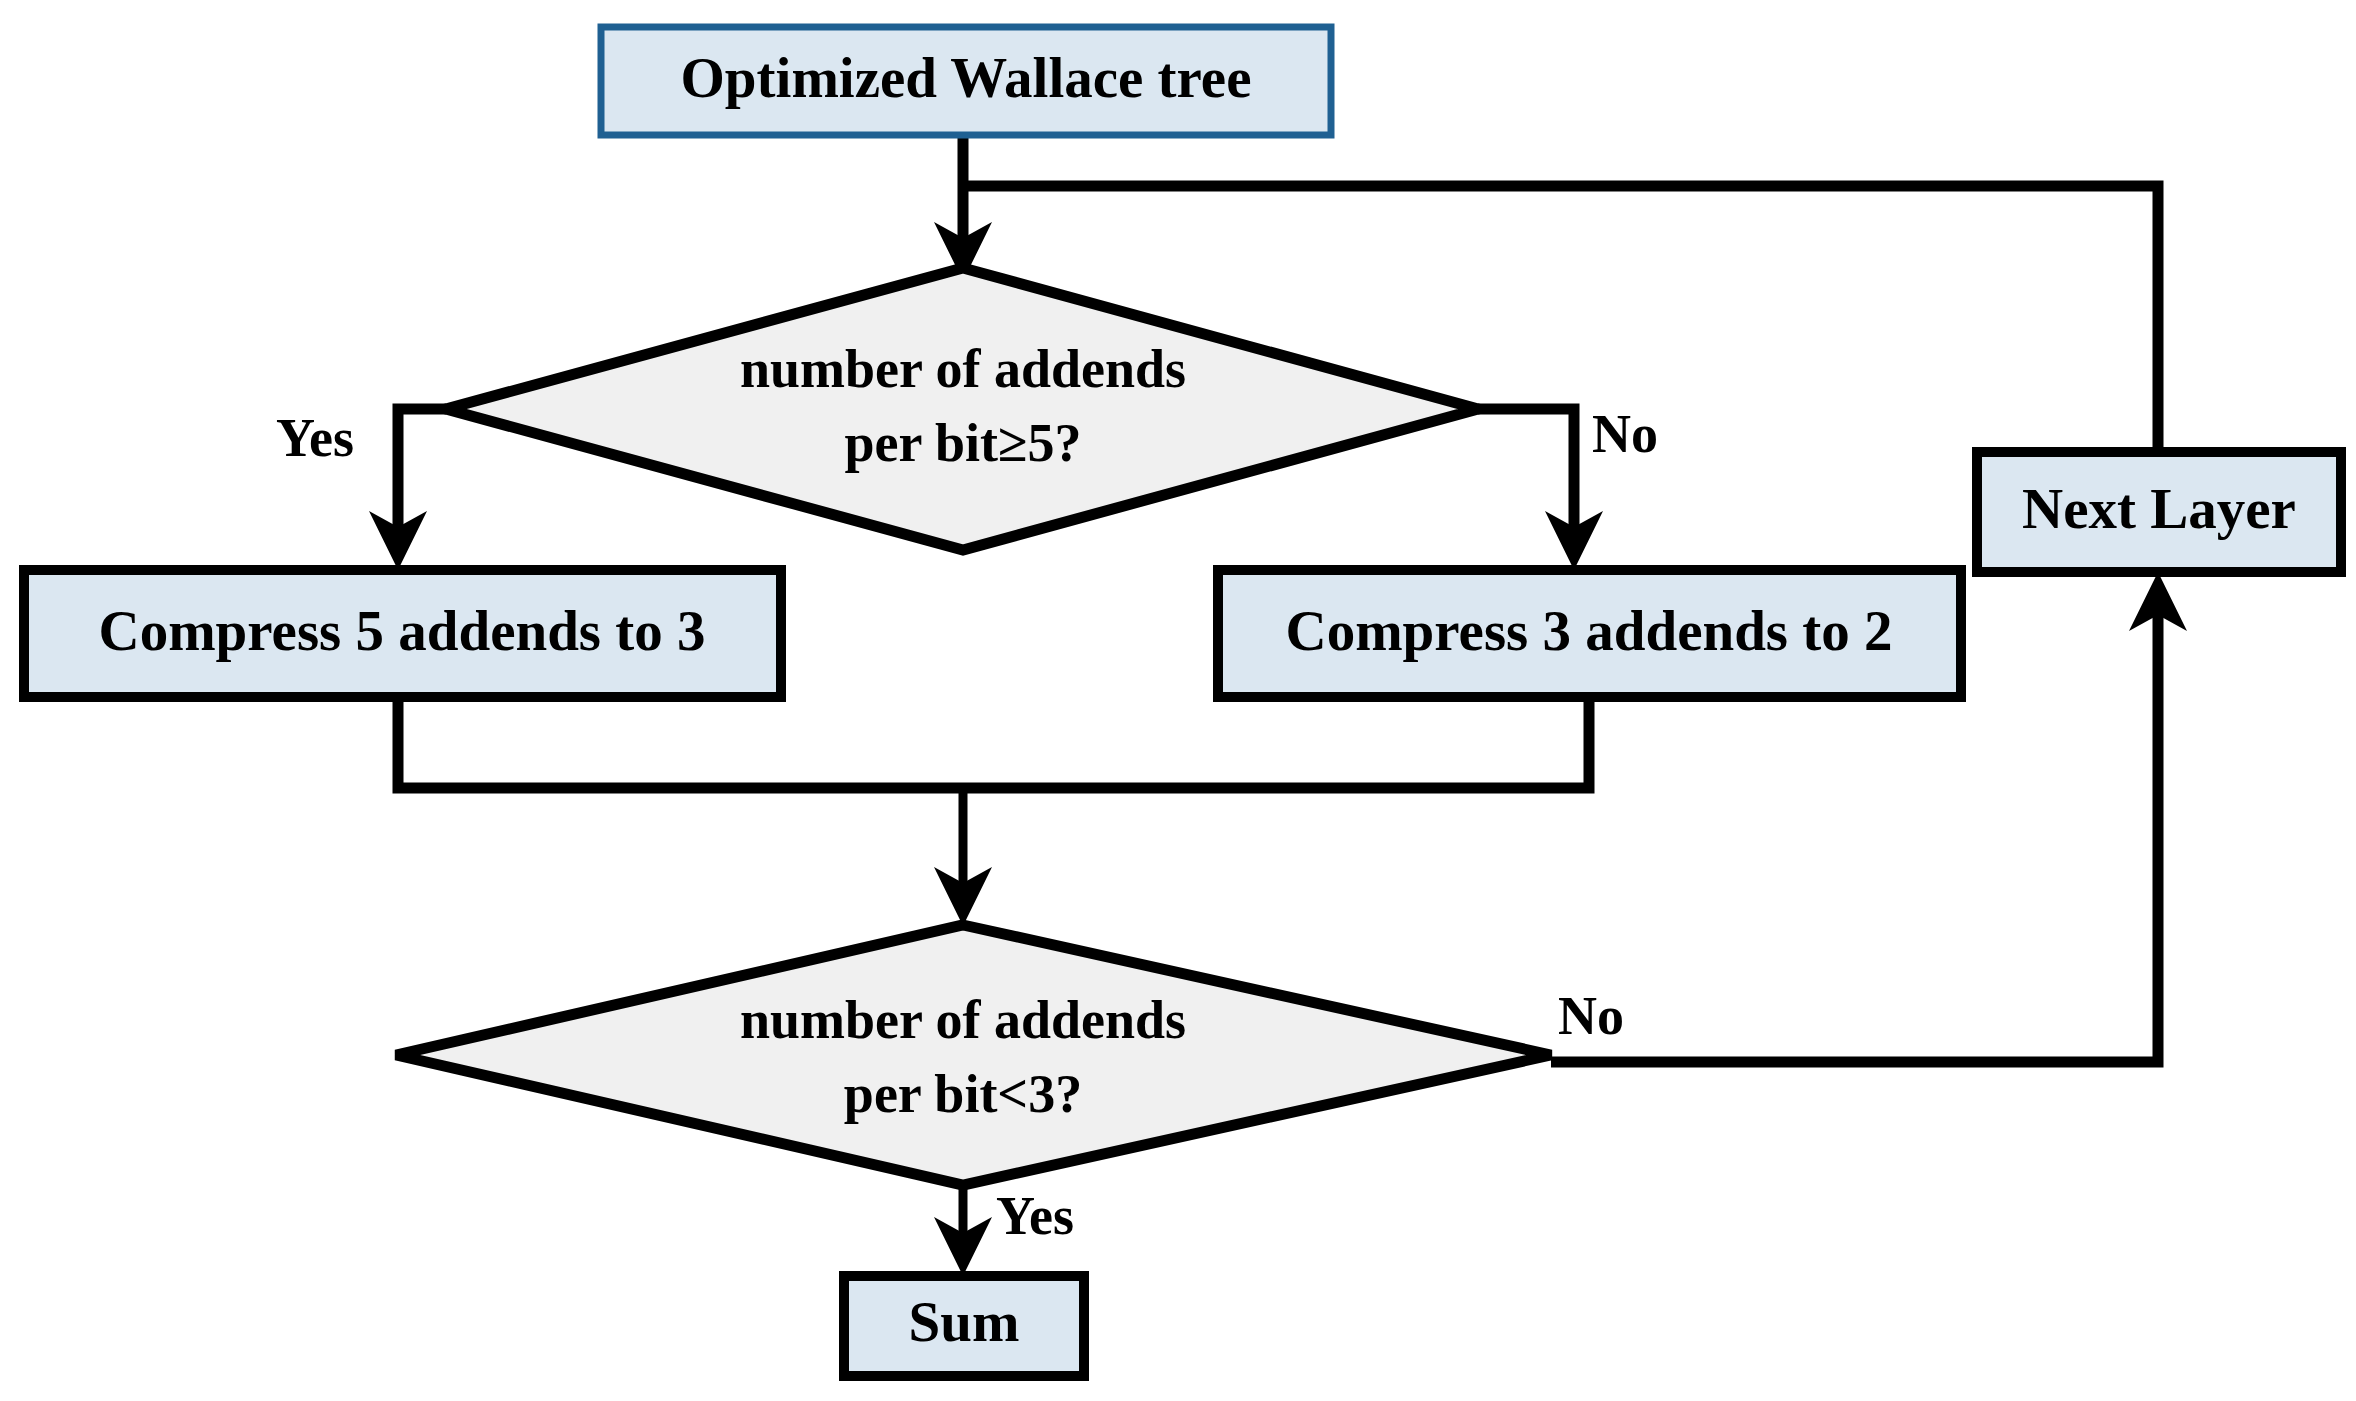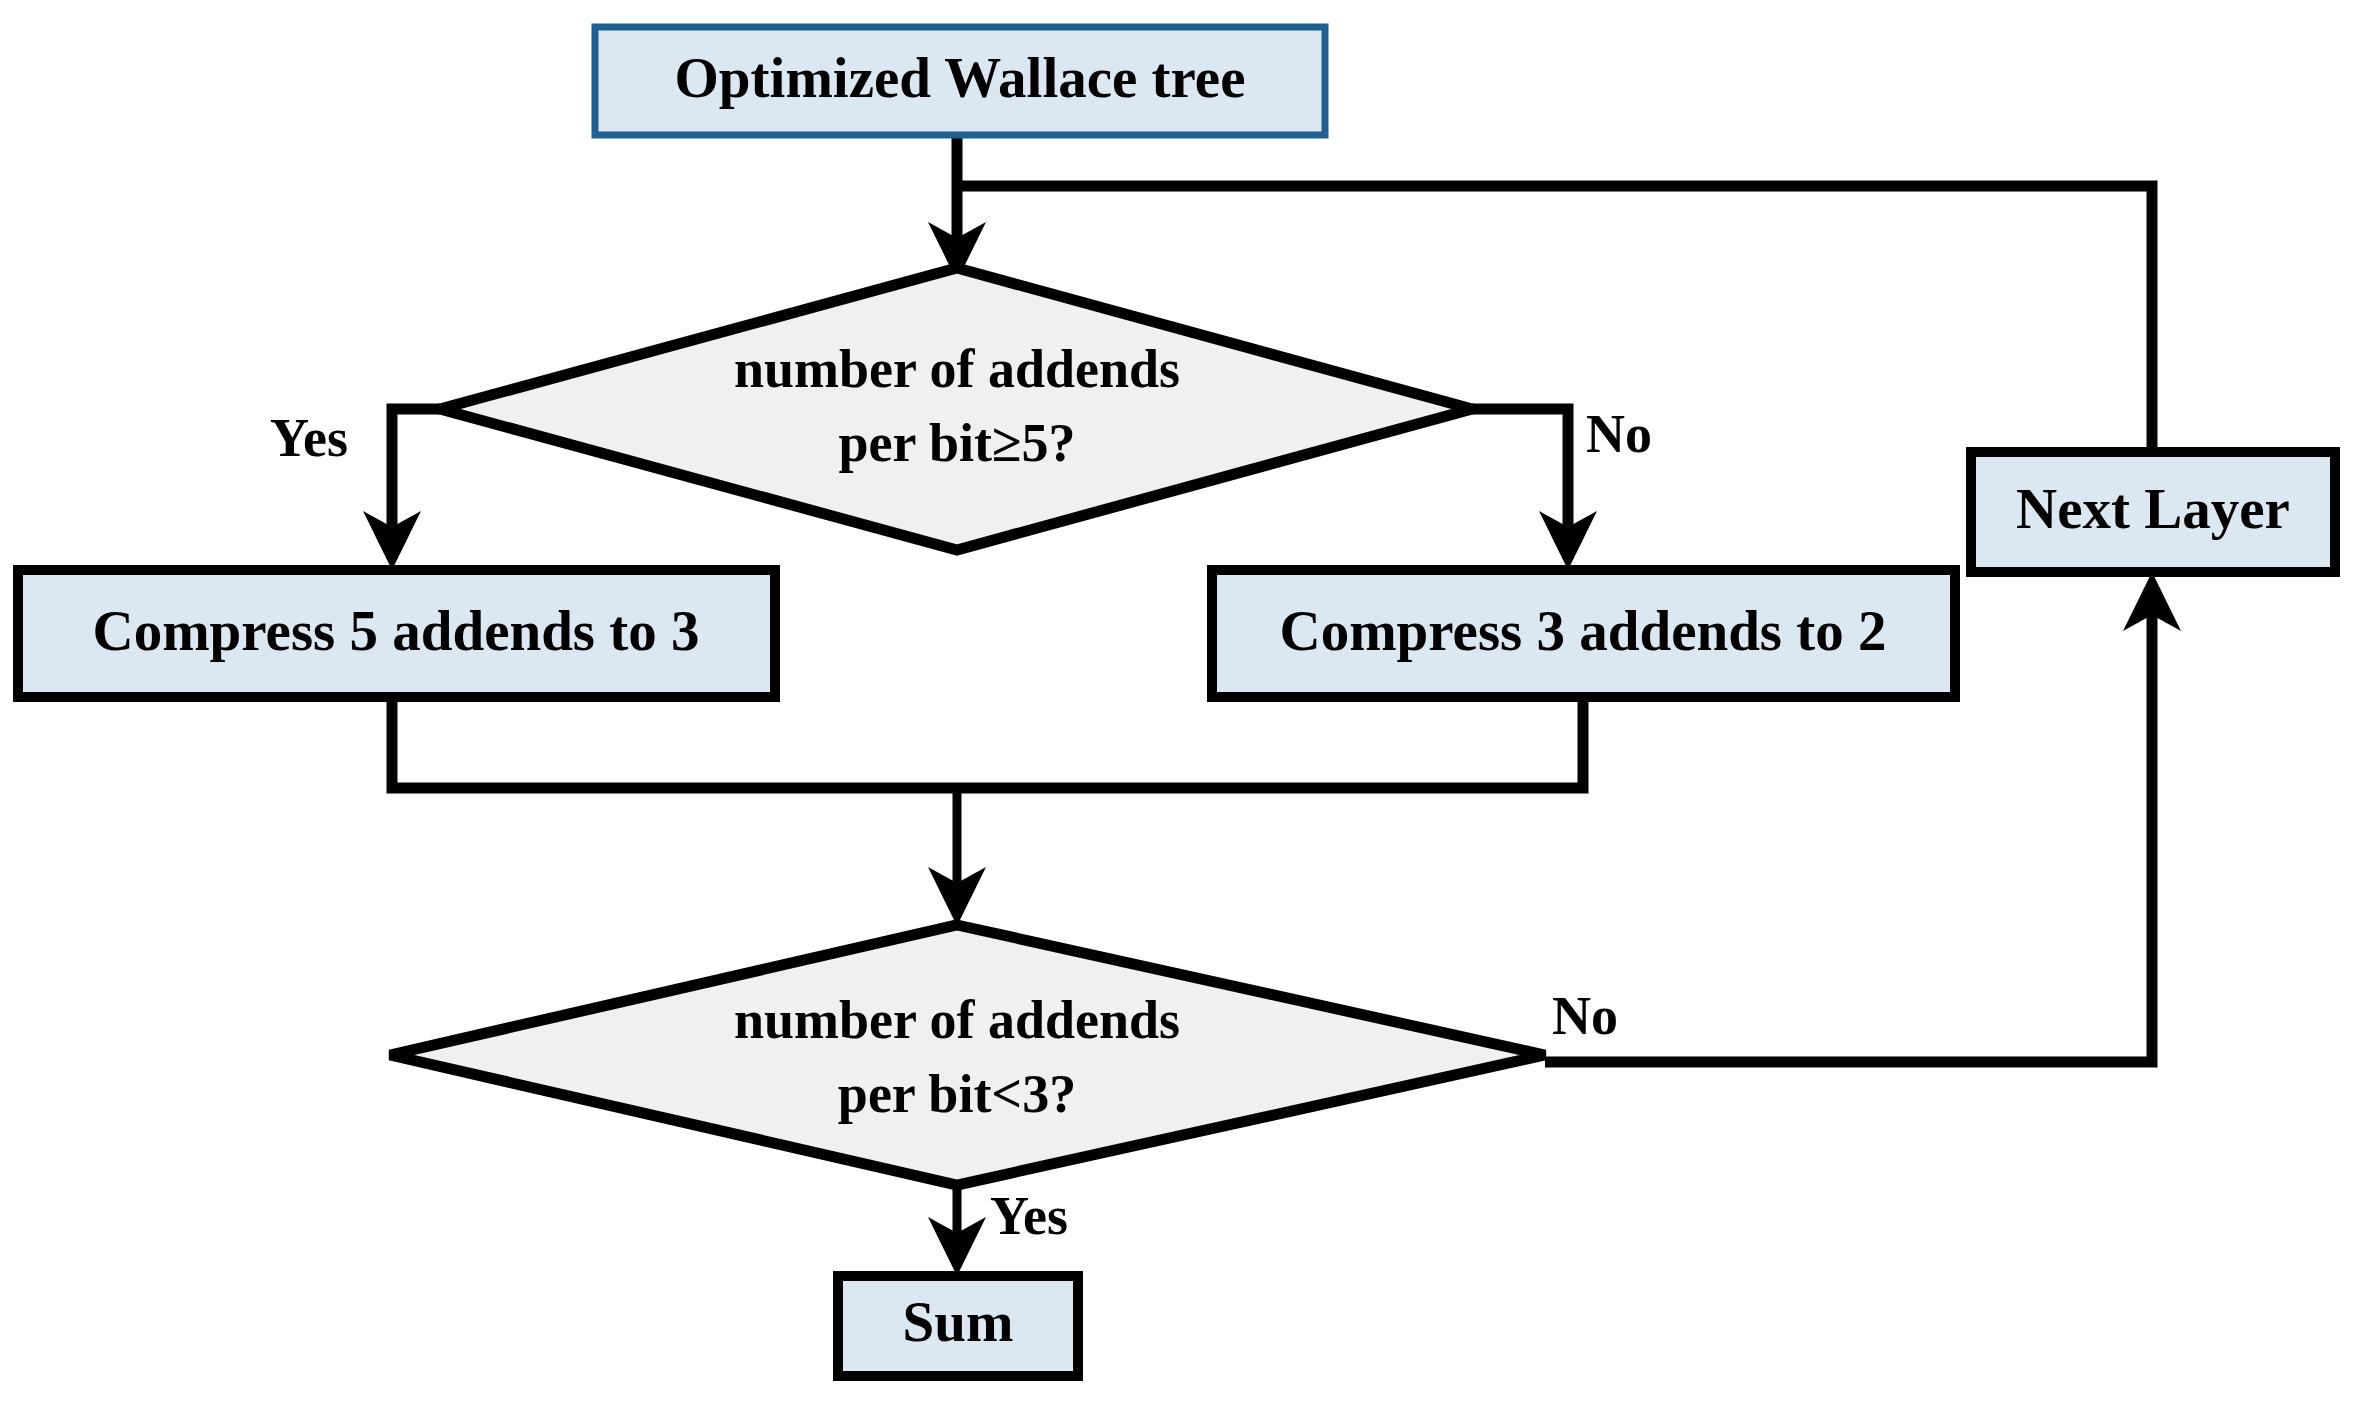--- a/index.html
+++ b/index.html
@@ -11,20 +11,21 @@
     width: 2356px;
     height: 1401px;
     overflow: hidden;
     font-family: "Liberation Serif", "DejaVu Serif", serif;
   }
   #flowchart-root {
     position: relative;
     width: 1933px;
     height: 1401px;
     background: #ffffff;
+    margin-left: 6px;
   }
   svg#diagram {
     position: absolute;
     top: 0;
     left: 0;
     width: 2356px;
     height: 1401px;
     display: block;
   }
   .node-text {

